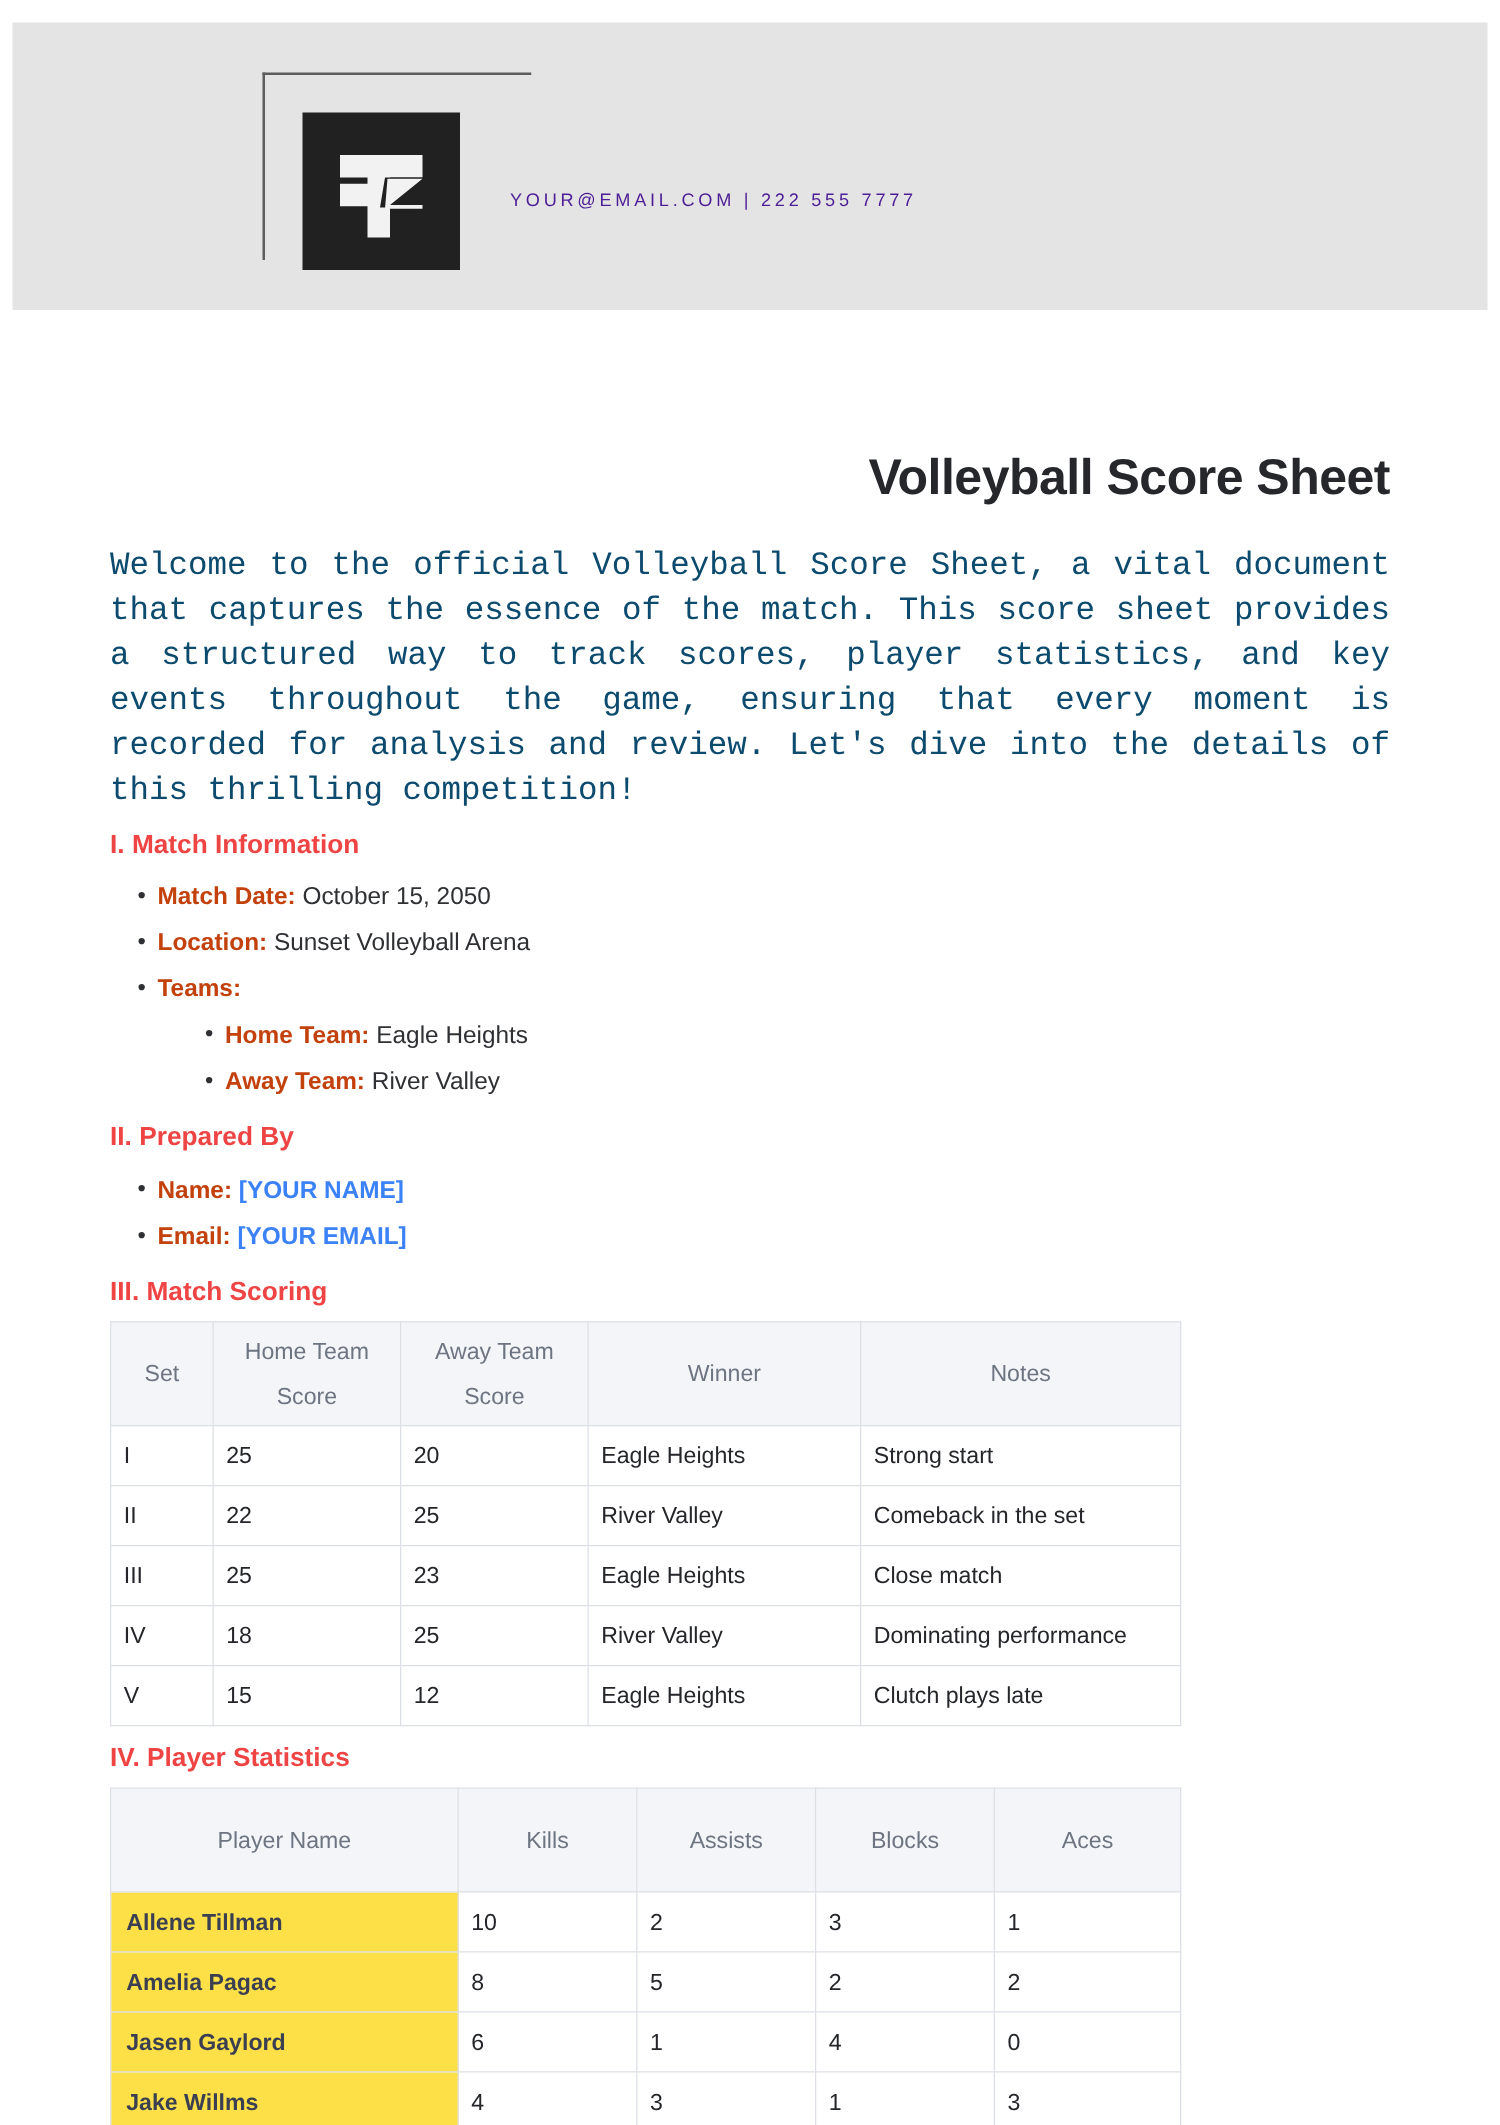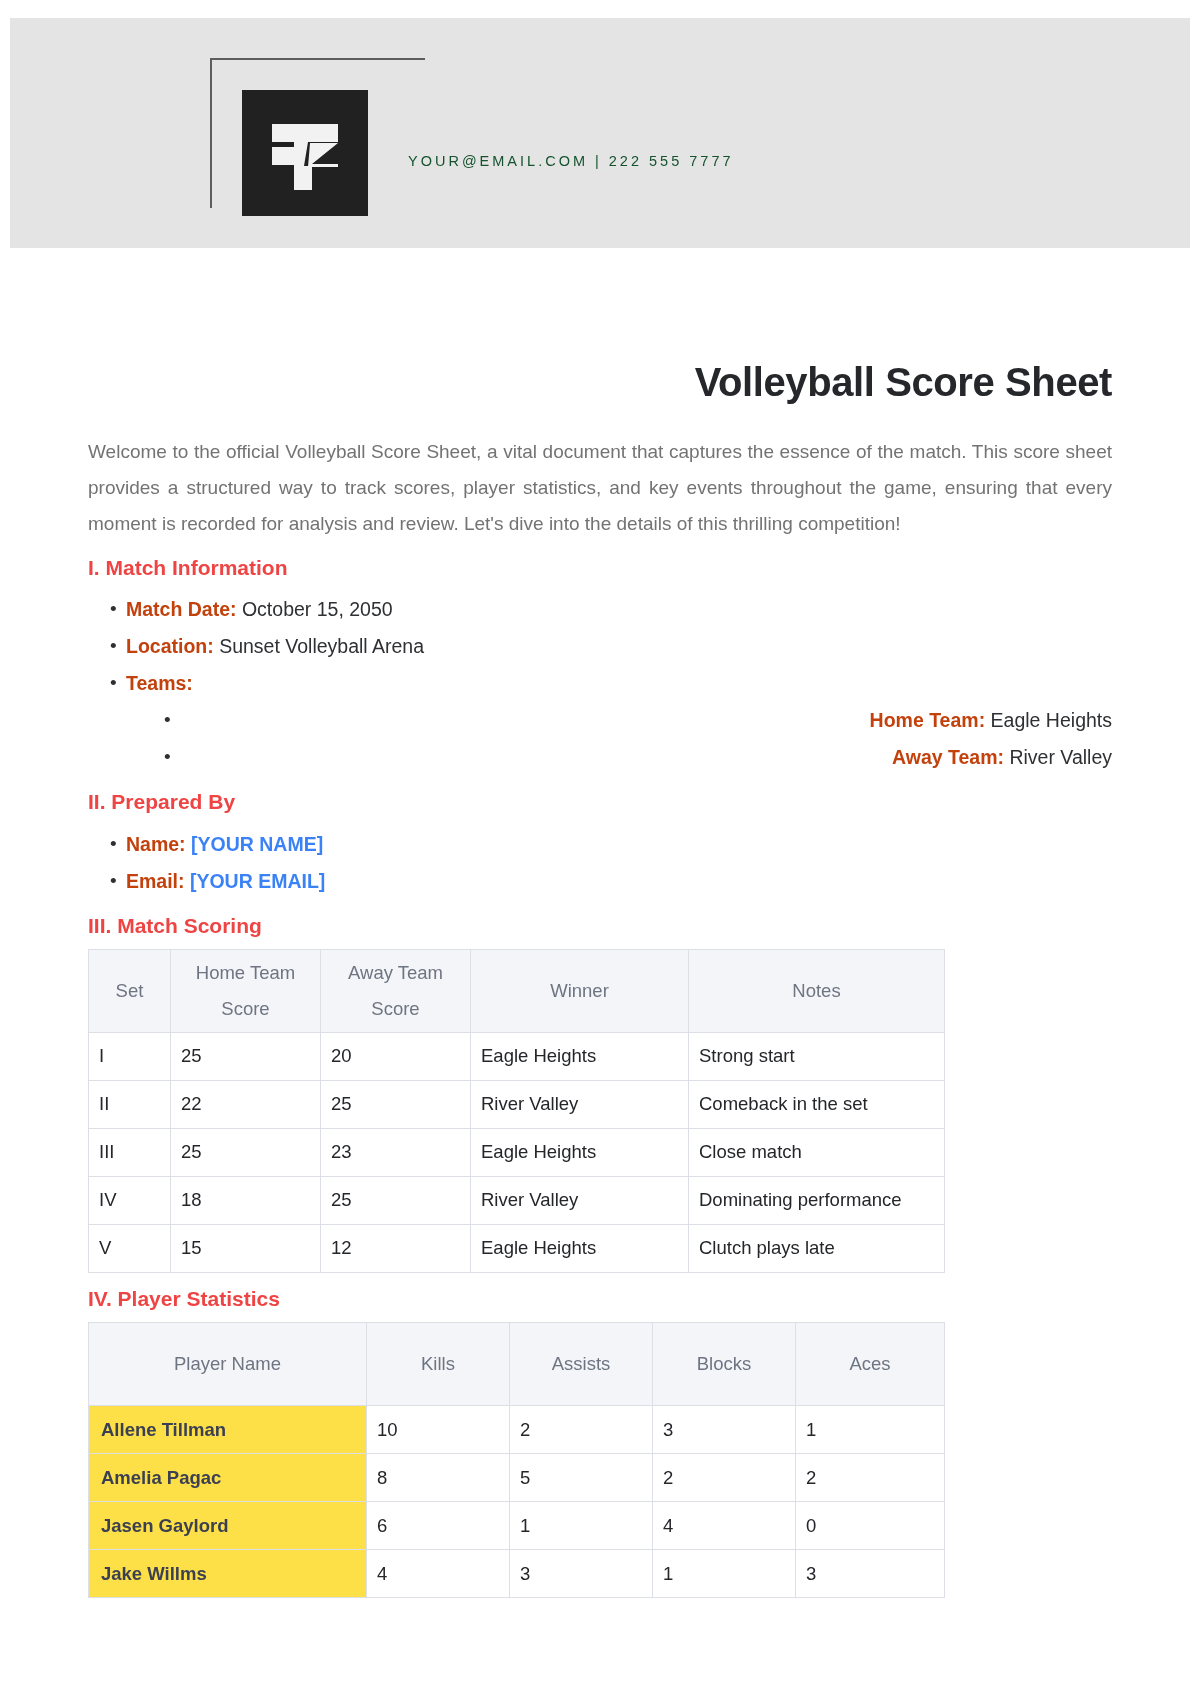--- a/index.html
+++ b/index.html
@@ -61,21 +61,21 @@
     letter-spacing: 4.2px;
     font-weight: bold;
     color: #2b2b2b;
     line-height: 1;
     white-space: nowrap;
   }
   .brand-contact {
     margin-top: 52px;
     font-size: 14.5px;
     letter-spacing: 3.0px;
-    color: #14532d;
+    color: #4c1d95;
     line-height: 1;
     white-space: nowrap;
   }
 
   
   .doc {
     position: absolute;
     left: 88px;
     top: 358px;
     width: 1024px;
@@ -83,25 +83,26 @@
   .doc-title {
     font-size: 40px;
     font-weight: bold;
     color: #25272b;
     text-align: right;
     letter-spacing: -0.4px;
     margin: 0 0 28px 0;
     line-height: 1.2;
   }
   .intro {
-    font-size: 19px;
+    font-size: 26px;
     line-height: 36px;
-    color: #737373;
+    color: #0c4a6e;
     text-align: justify;
     margin: 0 0 2px 0;
+    font-family: Liberation Mono, monospace;
   }
   h2.section {
     font-size: 21px;
     font-weight: bold;
     color: #ef4444;
     margin: 12px 0 10px 0;
     line-height: 1.3;
   }
   ul.bullets {
     list-style: none;
@@ -118,21 +119,20 @@
   ul.bullets li::before {
     content: "•";
     position: absolute;
     left: 0;
     top: -1px;
     font-size: 19px;
     color: #2e3033;
   }
   ul.bullets ul.bullets {
     padding-left: 38px;
-    text-align: right;
   }
   .lbl { font-weight: bold; color: #c2410c; }
   .ph { font-weight: bold; color: #3b82f6; }
 
   
   table.grid {
     border-collapse: collapse;
     table-layout: fixed;
     margin: 8px 0 0 0;
   }

